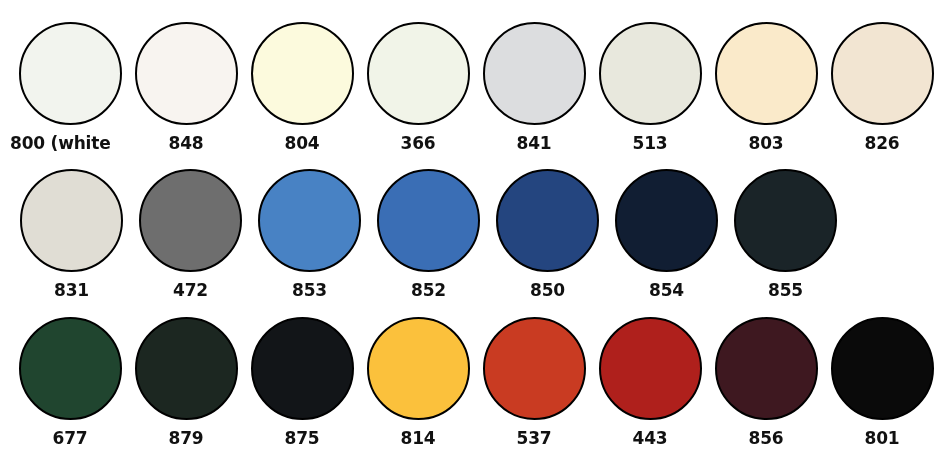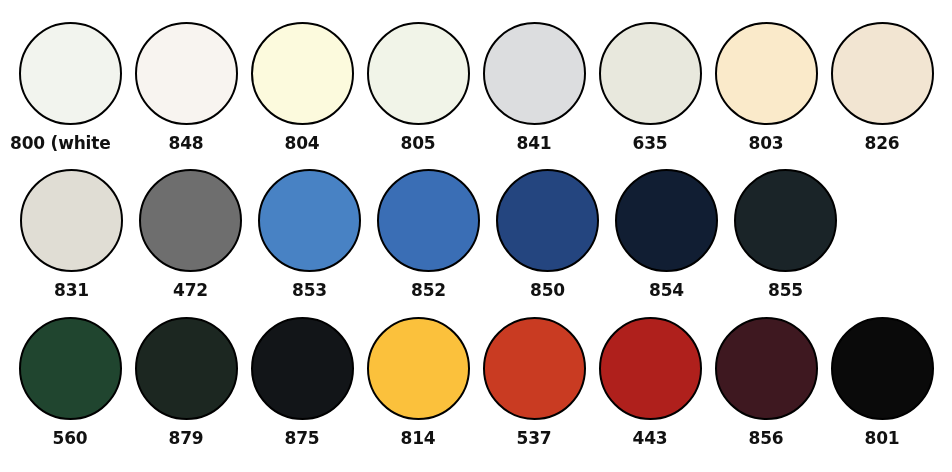--- a/index.html
+++ b/index.html
@@ -75,29 +75,29 @@
       <div class="swatch-cell">
         <div class="swatch-circle" style="background: rgb(248, 244, 240);"></div>
         <div class="swatch-label">848</div>
       </div>
       <div class="swatch-cell">
         <div class="swatch-circle" style="background: rgb(252, 250, 221);"></div>
         <div class="swatch-label">804</div>
       </div>
       <div class="swatch-cell">
         <div class="swatch-circle" style="background: rgb(241, 244, 232);"></div>
-        <div class="swatch-label">805</div>
+        <div class="swatch-label">366</div>
       </div>
       <div class="swatch-cell">
         <div class="swatch-circle" style="background: rgb(220, 221, 223);"></div>
         <div class="swatch-label">841</div>
       </div>
       <div class="swatch-cell">
         <div class="swatch-circle" style="background: rgb(232, 232, 221);"></div>
-        <div class="swatch-label">635</div>
+        <div class="swatch-label">513</div>
       </div>
       <div class="swatch-cell">
         <div class="swatch-circle" style="background: rgb(250, 234, 202);"></div>
         <div class="swatch-label">803</div>
       </div>
       <div class="swatch-cell">
         <div class="swatch-circle" style="background: rgb(242, 229, 210);"></div>
         <div class="swatch-label">826</div>
       </div>
     </div>
@@ -127,21 +127,21 @@
         <div class="swatch-label">854</div>
       </div>
       <div class="swatch-cell">
         <div class="swatch-circle" style="background: rgb(26, 36, 40);"></div>
         <div class="swatch-label">855</div>
       </div>
     </div>
     <div class="swatch-row">
       <div class="swatch-cell">
         <div class="swatch-circle" style="background: rgb(32, 69, 47);"></div>
-        <div class="swatch-label">560</div>
+        <div class="swatch-label">677</div>
       </div>
       <div class="swatch-cell">
         <div class="swatch-circle" style="background: rgb(28, 39, 33);"></div>
         <div class="swatch-label">879</div>
       </div>
       <div class="swatch-cell">
         <div class="swatch-circle" style="background: rgb(18, 21, 24);"></div>
         <div class="swatch-label">875</div>
       </div>
       <div class="swatch-cell">

